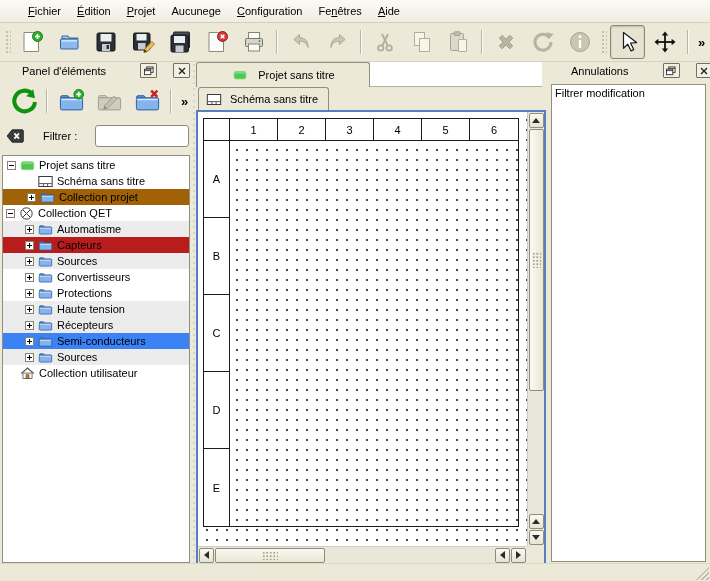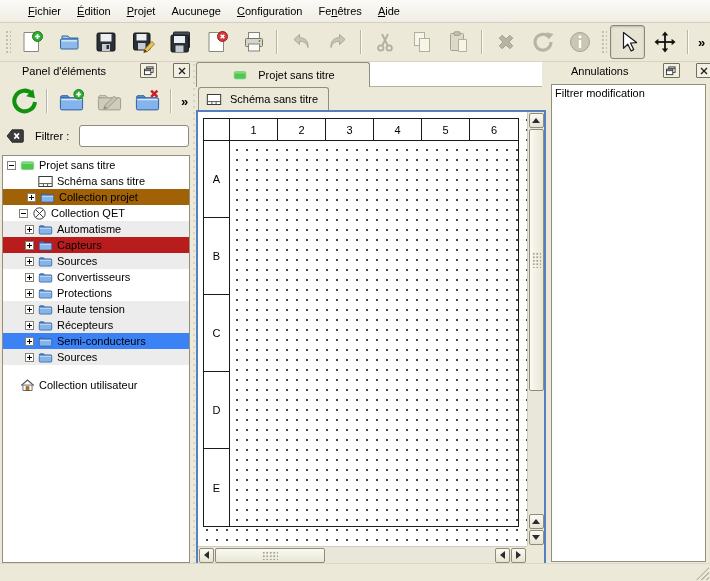--- a/index.html
+++ b/index.html
@@ -34,21 +34,21 @@
             background-size:4px 3.5px;}
   .dock-title{flex:none;padding:0 2px;}
   .dock-btn{width:15px;height:13px;border:1px solid #73705f;background:#f2f0e2;border-radius:1px;
             display:flex;align-items:center;justify-content:center;flex:none;}
 
   
   #left-dock{position:absolute;left:2px;top:62px;width:190px;bottom:18px;}
   #panel-toolbar{margin-top:3px;height:38px;display:flex;align-items:center;padding-left:2px;}
   #panel-toolbar .tbtn{width:34px;height:36px;}
   #panel-toolbar .tb-overflow{margin-left:auto;margin-right:6px;}
-  #filter-row{display:flex;align-items:center;gap:10px;margin:5px 3px 20px 3px;height:22px;}
+  #filter-row{display:flex;align-items:center;gap:18px;margin:5px 3px 20px 3px;height:22px;}
   #filter-input{flex:1;height:20px;min-width:0;border:1px solid #8e8b7e;border-radius:3px;
                 background:#fff;font:inherit;padding:0 3px;}
   #tree{position:absolute;left:0;top:93px;width:188px;height:408px;background:#fff;
         border:1px solid #928f7e;overflow:hidden;padding-top:1px;box-sizing:border-box;}
   .trow{height:16px;display:flex;align-items:center;gap:4px;white-space:nowrap;}
   .exp{position:relative;width:9px;height:9px;border:1px solid #848276;background:#fff;flex:none;box-sizing:border-box;}
   .exp::before{content:"";position:absolute;left:1px;top:3px;width:5px;height:1px;background:#000;}
   .exp.plus::after{content:"";position:absolute;left:3px;top:1px;width:1px;height:5px;background:#000;}
   .exp-spacer{width:9px;height:9px;flex:none;}
   #left-splitter{position:absolute;left:192px;top:62px;width:4px;bottom:18px;
@@ -351,21 +351,21 @@
         </div>
         <div class="trow" style="background: #a16207; padding-left: 24px;">
           <div class="exp plus"></div>
           <svg viewBox="0 0 18 18" class="ic16" width="100%" height="100%">
             <path d="M1.5 5.8c0-.8.4-1.3 1.1-1.3h4l1.4 1.6h7.4c.7 0 1.1.5 1.1 1.2z" fill="#5e97d8" stroke="#2c5d9b" stroke-width="0.9"></path>
             <rect x="1.5" y="6.2" width="15" height="8.3" rx="1" fill="#85b4ec" stroke="#2c5d9b" stroke-width="0.9"></rect>
             <path d="M2.3 7.5h13.5" stroke="#d8e8fb"></path>
           </svg>
           <span>Collection projet</span>
         </div>
-        <div class="trow" style="background: rgb(255, 255, 255); padding-left: 16px; text-align: center;">
+        <div class="trow" style="background: rgb(255, 255, 255); padding-left: 3px; text-align: center;">
           <div class="exp minus"></div>
           <svg viewBox="0 0 18 18" class="ic16" width="100%" height="100%">
             <circle cx="9" cy="9" r="6.8" fill="#fff" stroke="#3a3a3a" stroke-width="1.2"></circle>
             <path d="M4.6 4.6l8.8 8.8M13.4 4.6l-8.8 8.8" stroke="#3a3a3a" stroke-width="1.2"></path>
           </svg>
           <span>Collection QET</span>
         </div>
         <div class="trow" style="background: rgb(236, 236, 236); padding-left: 22px;">
           <div class="exp plus"></div>
           <svg viewBox="0 0 18 18" class="ic16" width="100%" height="100%">
@@ -440,21 +440,21 @@
         </div>
         <div class="trow" style="background: rgb(236, 236, 236); padding-left: 22px;">
           <div class="exp plus"></div>
           <svg viewBox="0 0 18 18" class="ic16" width="100%" height="100%">
             <path d="M1.5 5.8c0-.8.4-1.3 1.1-1.3h4l1.4 1.6h7.4c.7 0 1.1.5 1.1 1.2z" fill="#5e97d8" stroke="#2c5d9b" stroke-width="0.9"></path>
             <rect x="1.5" y="6.2" width="15" height="8.3" rx="1" fill="#85b4ec" stroke="#2c5d9b" stroke-width="0.9"></rect>
             <path d="M2.3 7.5h13.5" stroke="#d8e8fb"></path>
           </svg>
           <span>Sources</span>
         </div>
-        <div class="trow" style="background: rgb(255, 255, 255); padding-left: 4px; margin-top: 12px;">
+        <div class="trow" style="background: rgb(255, 255, 255); padding-left: 4px;">
           <div class="exp-spacer"></div>
           <svg viewBox="0 0 18 18" class="ic16" width="100%" height="100%">
             <path d="M1.5 9L9 2.5 16.5 9" fill="none" stroke="#555" stroke-width="1.3"></path>
             <path d="M3.5 8.5h11V15h-11z" fill="#fdfdf8" stroke="#555"></path>
             <rect x="7.3" y="10.5" width="3.4" height="4.5" fill="#c9762a" stroke="#7a4210" stroke-width="0.8"></rect>
           </svg>
           <span>Collection utilisateur</span>
         </div>
       </div>
   </div>

